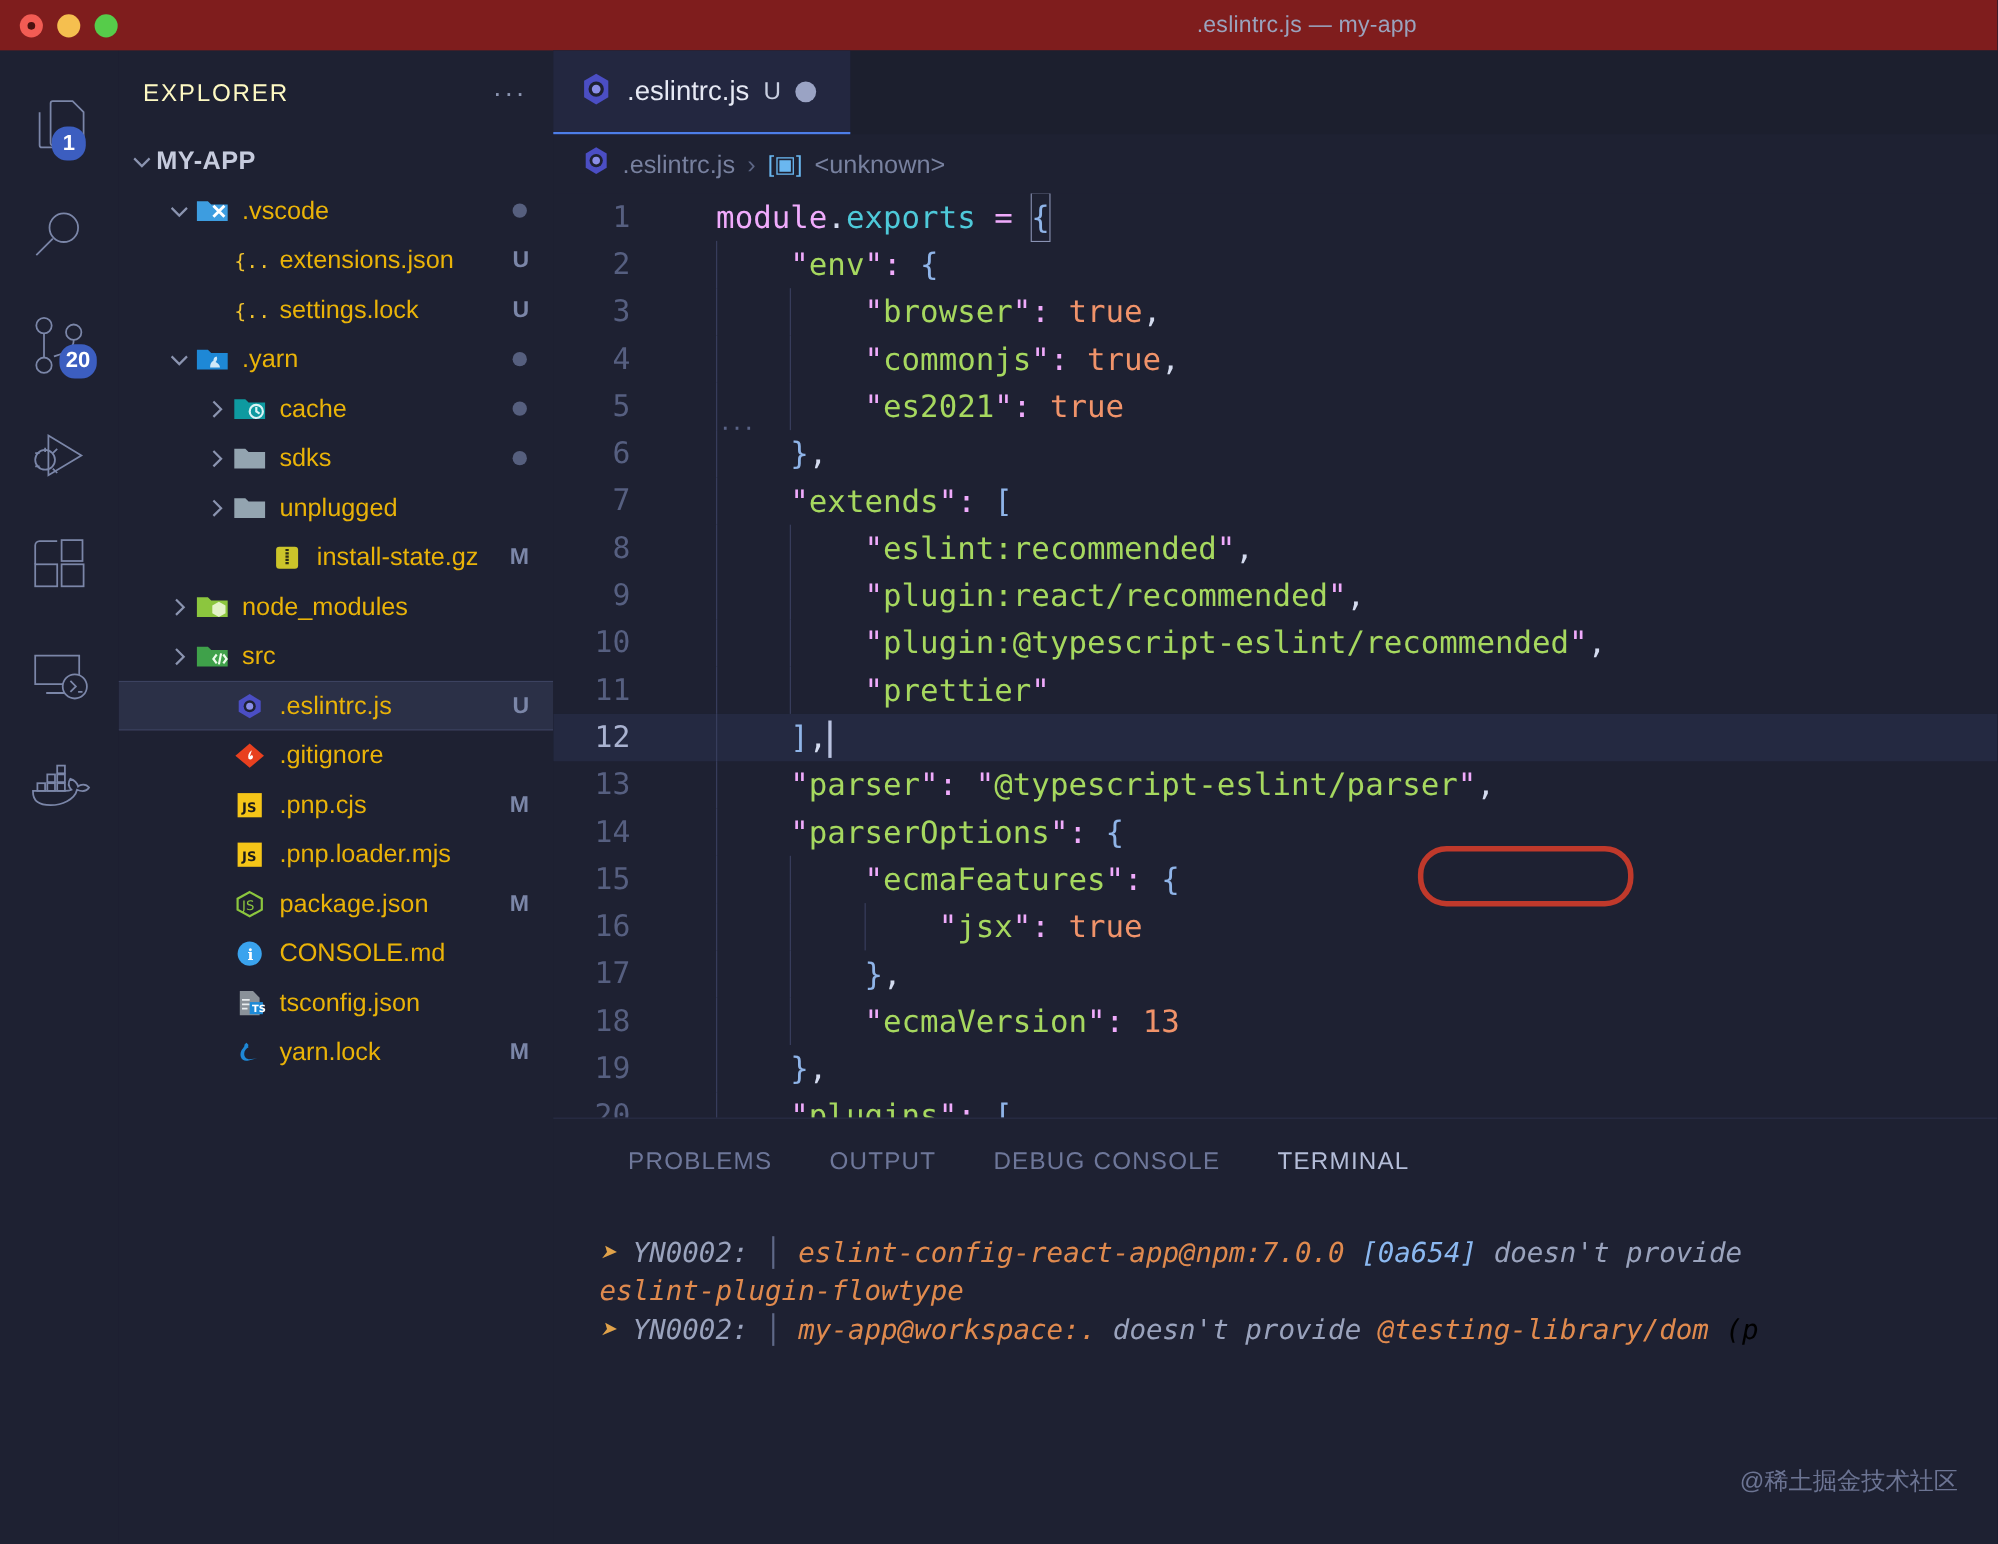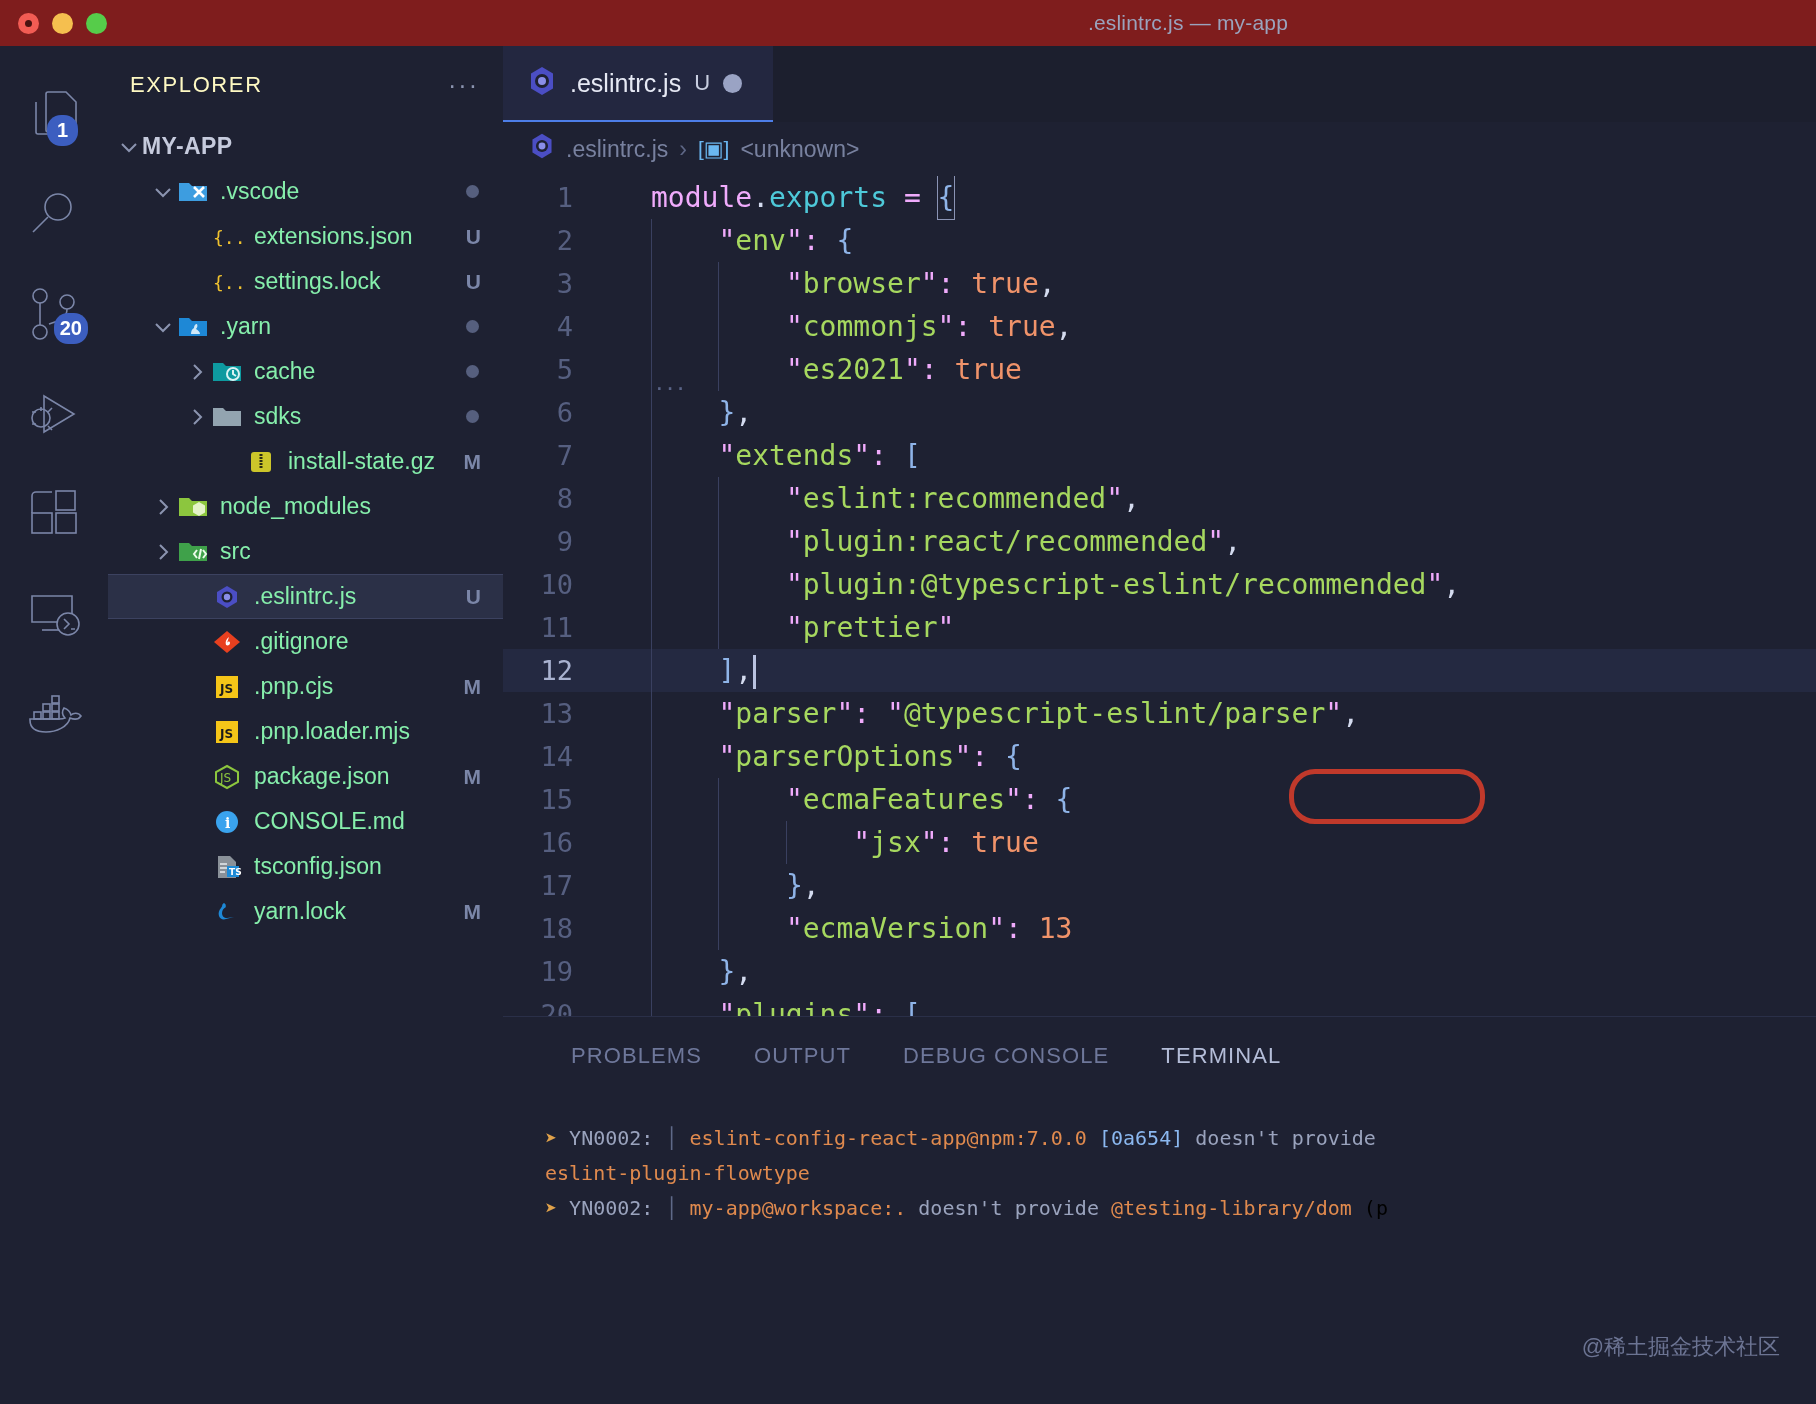--- a/index.html
+++ b/index.html
@@ -59,21 +59,21 @@
 
   .tree { font-size: 23px; color: #9ba4c0; }
   .row {
     display: flex; align-items: center; height: 45px; position: relative;
     padding-right: 14px; white-space: nowrap;
   }
   .row.selected { background: #2b3047; border-top: 1px solid #3c4260; border-bottom: 1px solid #3c4260; }
   .twisty { width: 26px; flex: 0 0 26px; display: flex; align-items: center; justify-content: center; color: #8b94b0; }
   .twisty svg { stroke: #8b94b0; fill: none; stroke-width: 2; }
   .ficon { width: 34px; flex: 0 0 34px; display: flex; align-items: center; justify-content: center; margin-right: 10px; }
-  .label { font-size: 23px; color: #86efac; }
+  .label { font-size: 23px; color: #eab308; }
   .label.root { font-weight: bold; color: #c6cbdd; letter-spacing: .4px; }
   .status { position: absolute; right: 22px; font-size: 21px; font-weight: bold; color: #7b86a8; }
   .dot-mark { position: absolute; right: 24px; width: 13px; height: 13px; border-radius: 50%; background: #565f7e; }
 
   
   .editor-area { position: absolute; top: 46px; left: 503px; width: 1313px; height: 1358px; background: #1e2132; }
   .tabbar { height: 76px; background: #1c1f2e; display: flex; }
   .tab {
     display: flex; align-items: center; gap: 13px; padding: 0 24px;
     background: #232740; border-bottom: 2px solid #4d7ee8; min-width: 270px;
@@ -113,21 +113,21 @@
   .annotation {
     position: absolute; border: 5px solid #c0392b; border-radius: 26px;
     left: 786px; top: 593px; width: 196px; height: 55px; pointer-events: none;
   }
 
   
   .panel { position: absolute; left: 503px; top: 1016px; width: 1313px; height: 388px; background: #1e2132; border-top: 1px solid #2a2f48; }
   .panel-tabs { height: 78px; display: flex; align-items: center; gap: 0; padding-left: 42px; }
   .panel-tab { font-size: 22px; letter-spacing: 1.1px; color: #6e779a; padding: 0 26px; }
   .panel-tab.active { color: #b4bdd8; }
-  .terminal { padding: 26px 0 0 42px; font-family: "DejaVu Sans Mono", monospace; font-size: 20px; line-height: 35px; white-space: pre; }
+  .terminal { padding: 26px 0 0 42px; font-family: "DejaVu Sans Mono", monospace; font-size: 25px; line-height: 35px; white-space: pre; font-style: italic; }
   .term-line { display: block; }
   .c-arrow { color: #e0a24a; }
   .c-code { color: #9aa3bd; }
   .c-pipe { color: #5f6988; }
   .c-pkg { color: #e08a4e; }
   .c-ver { color: #8bb8f0; }
   .c-plain { color: #9aa3bd; }
   .watermark { position: absolute; right: 36px; top: 1332px; font-size: 22px; color: #6c7493; }
 </style>
 </head>
@@ -291,20 +291,33 @@
               <path d="M8 4l7 7-7 7"></path>
             </svg>
           </span>
           <span class="ficon">
             <svg width="30" height="26" viewBox="0 0 30 26">
               <path d="M1 4h10l3 3h15v15H1z" fill="#93a4b0"></path>
             </svg>
           </span>
           <span class="label">sdks</span>
           <span class="dot-mark"></span>
+        </div>
+        <div class="row" style="padding-left: 76px;">
+          <span class="twisty">
+            <svg width="22" height="22" viewBox="0 0 22 22">
+              <path d="M8 4l7 7-7 7"></path>
+            </svg>
+          </span>
+          <span class="ficon">
+            <svg width="30" height="26" viewBox="0 0 30 26">
+              <path d="M1 4h10l3 3h15v15H1z" fill="#93a4b0"></path>
+            </svg>
+          </span>
+          <span class="label">unplugged</span>
         </div>
         <div class="row" style="padding-left: 110px;">
           <span class="twisty"></span>
           <span class="ficon">
             <svg width="30" height="26" viewBox="0 0 30 26">
               <rect x="5" y="3" width="20" height="20" rx="3" fill="#ccc52a"></rect>
               <path d="M15 5v2M15 8v2M15 11v2M15 14v2M15 17v2" stroke="#2b2b14" stroke-width="3"></path>
             </svg>
           </span>
           <span class="label">install-state.gz</span>

